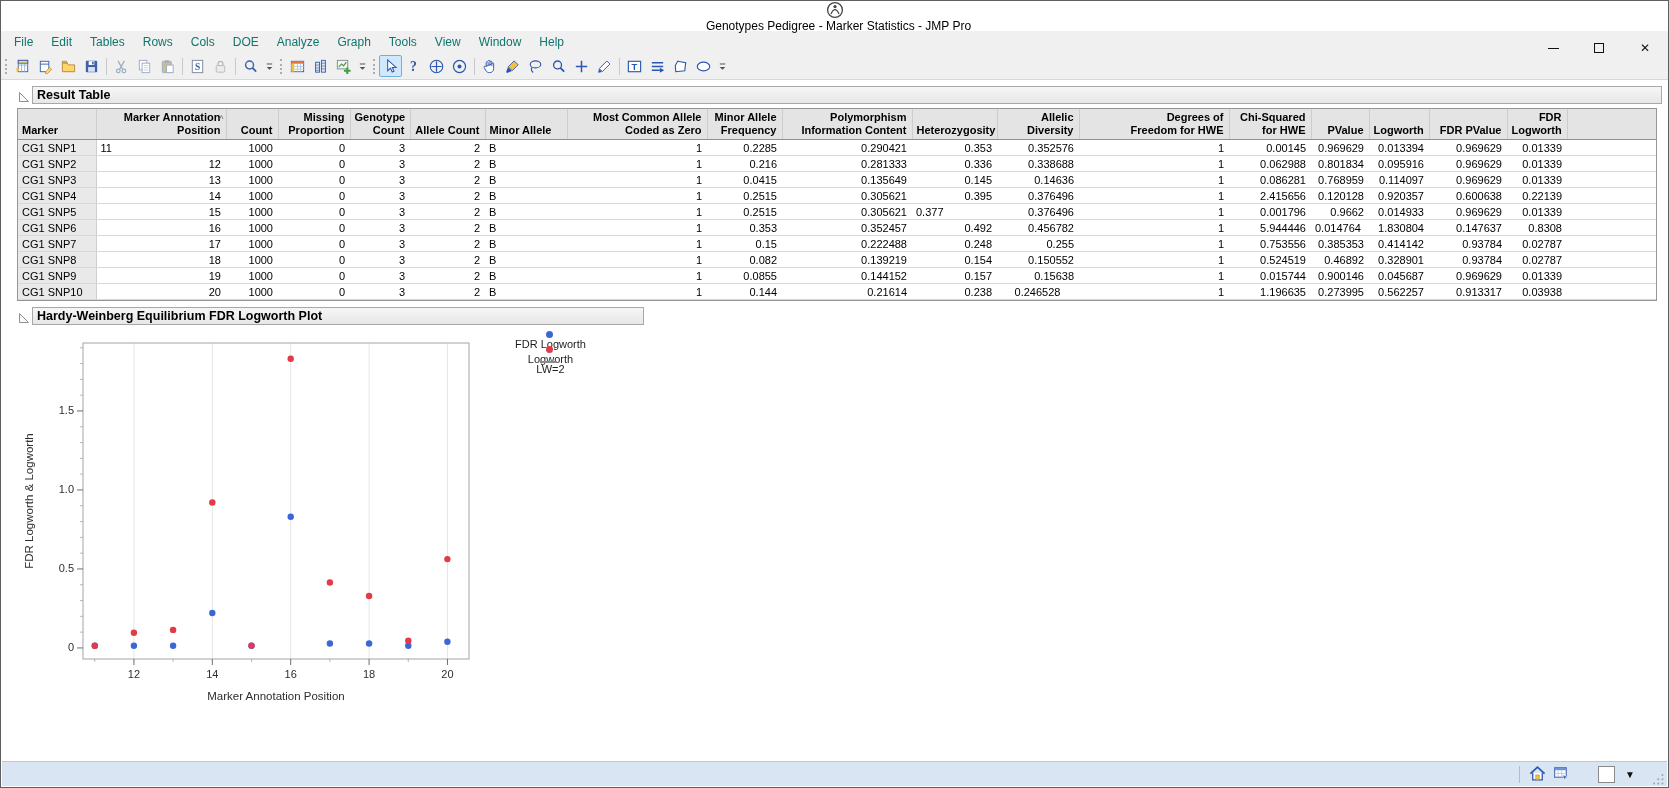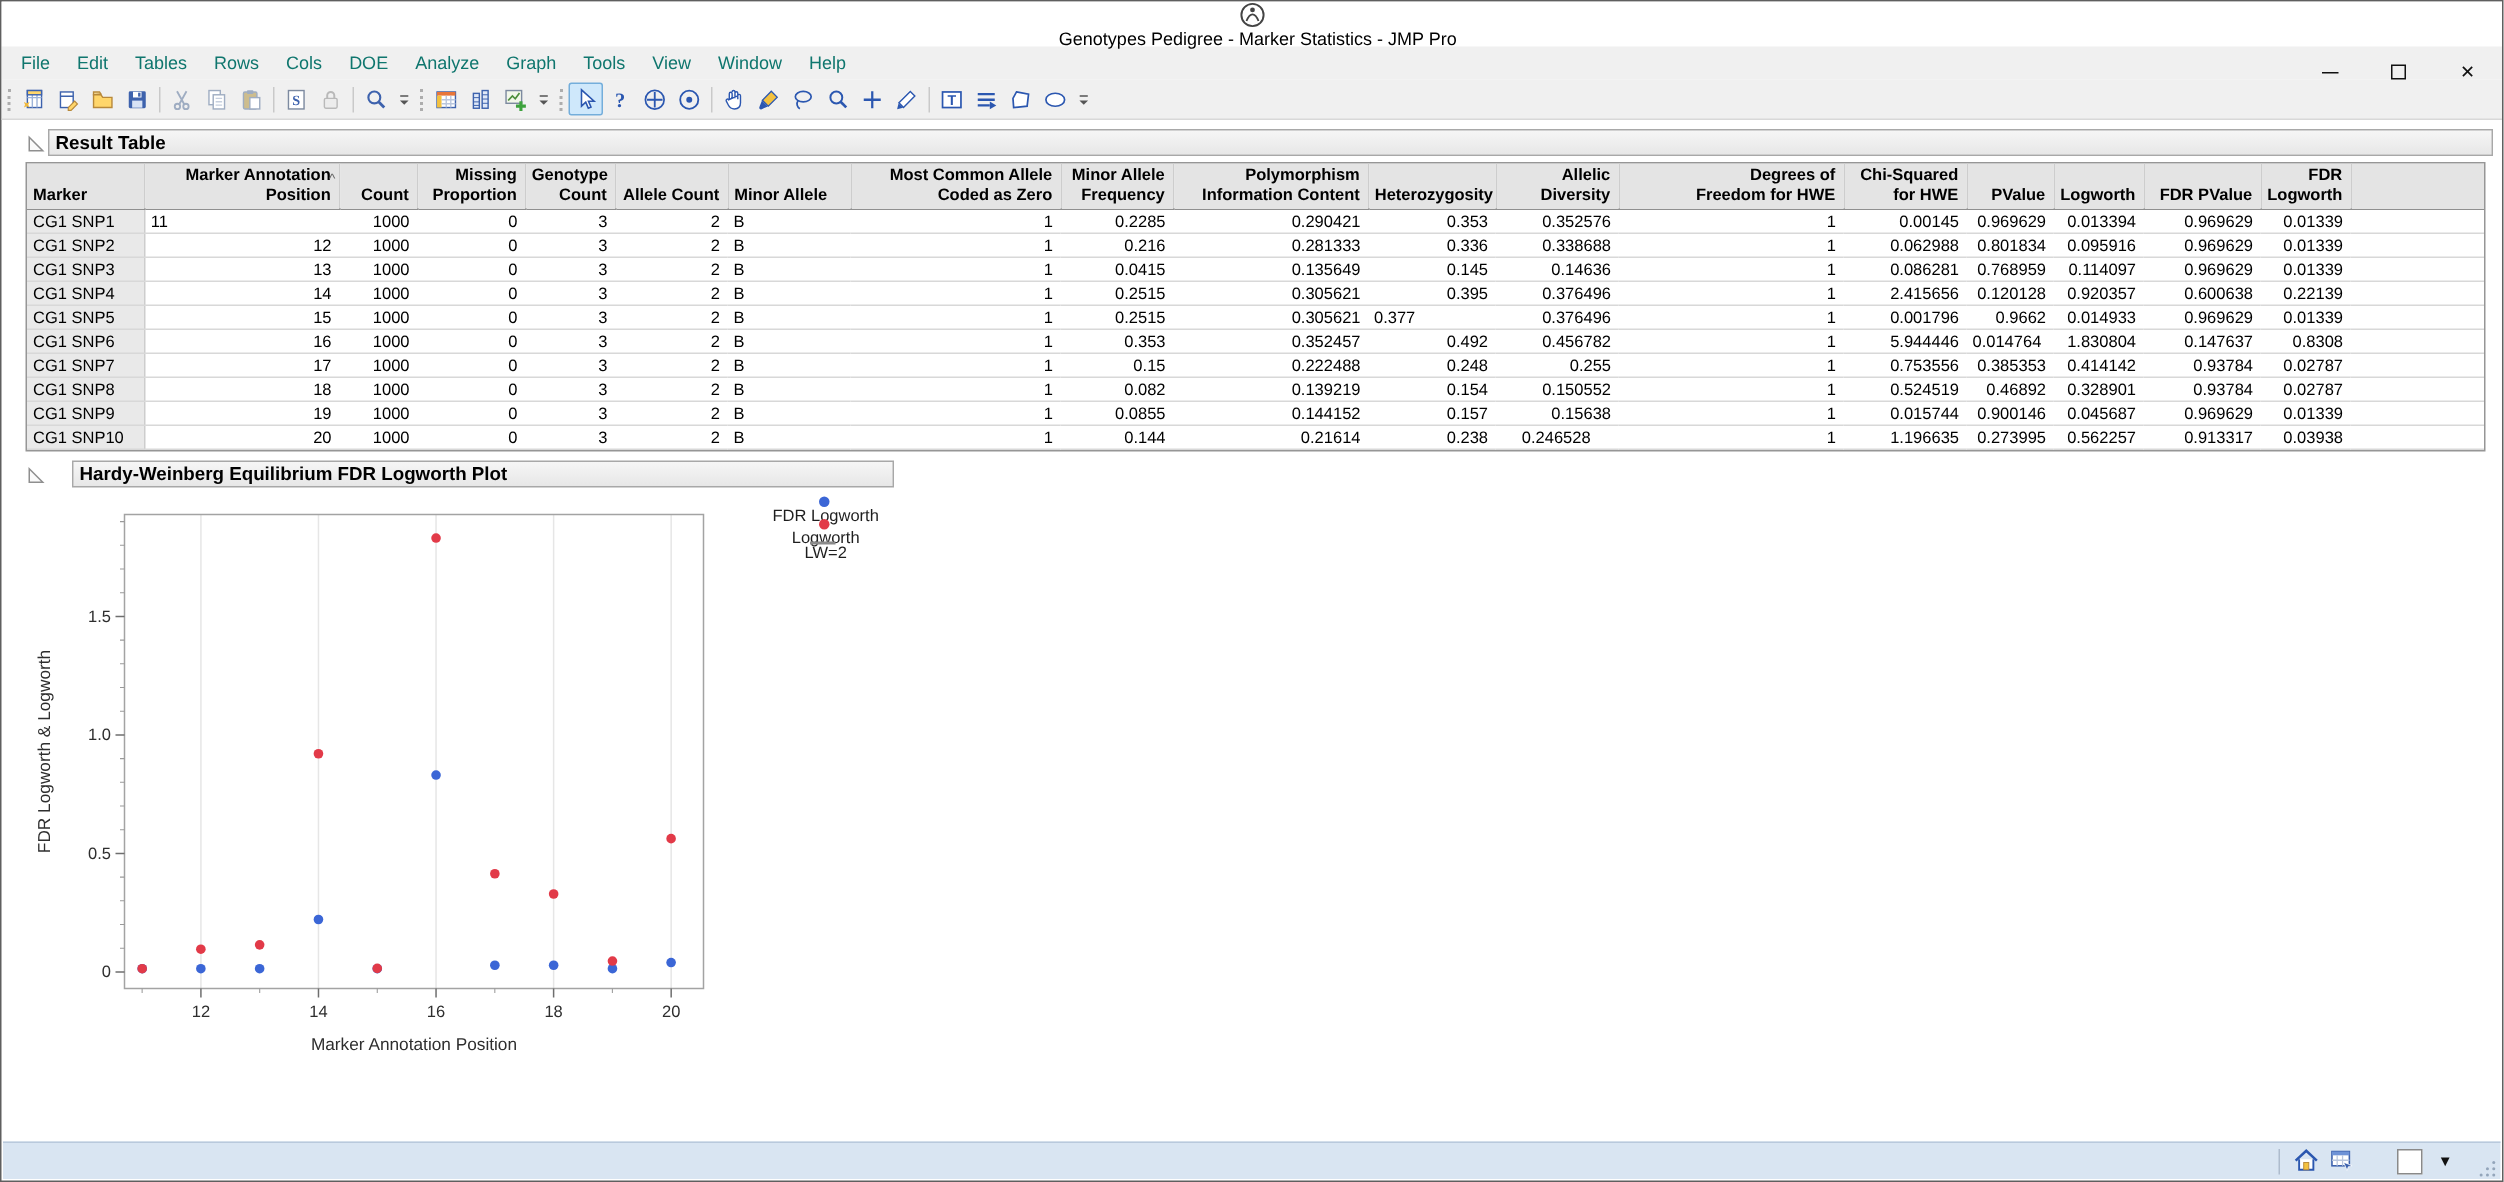--- a/index.html
+++ b/index.html
@@ -581,21 +581,21 @@
           </tbody>
         </table>
     </div>
 
     <div class="o-row" style="margin:6px 6px 0 17px;">
       <span class="disclosure">
         <svg viewBox="0 0 12 12">
             <path d="M1.5 1.5L10.5 10.5H1.5z" fill="#fafafa" stroke="#8f8f8f"></path>
           </svg>
       </span>
-      <div class="o-bar" style="width:548px;margin-left:16px;">
+      <div class="o-bar" style="width:612px;">
         <span>Hardy-Weinberg Equilibrium FDR Logworth Plot</span>
       </div>
     </div>
 
     <div class="plot-area">
       <svg id="hwe-chart" width="480" height="388">
           <line x1="116.94416243654825" x2="116.94416243654825" y1="14" y2="330" stroke="#e6e6e6"></line>
           <line x1="195.3197969543147" x2="195.3197969543147" y1="14" y2="330" stroke="#e6e6e6"></line>
           <line x1="273.69543147208117" x2="273.69543147208117" y1="14" y2="330" stroke="#e6e6e6"></line>
           <line x1="352.07106598984774" x2="352.07106598984774" y1="14" y2="330" stroke="#e6e6e6"></line>

